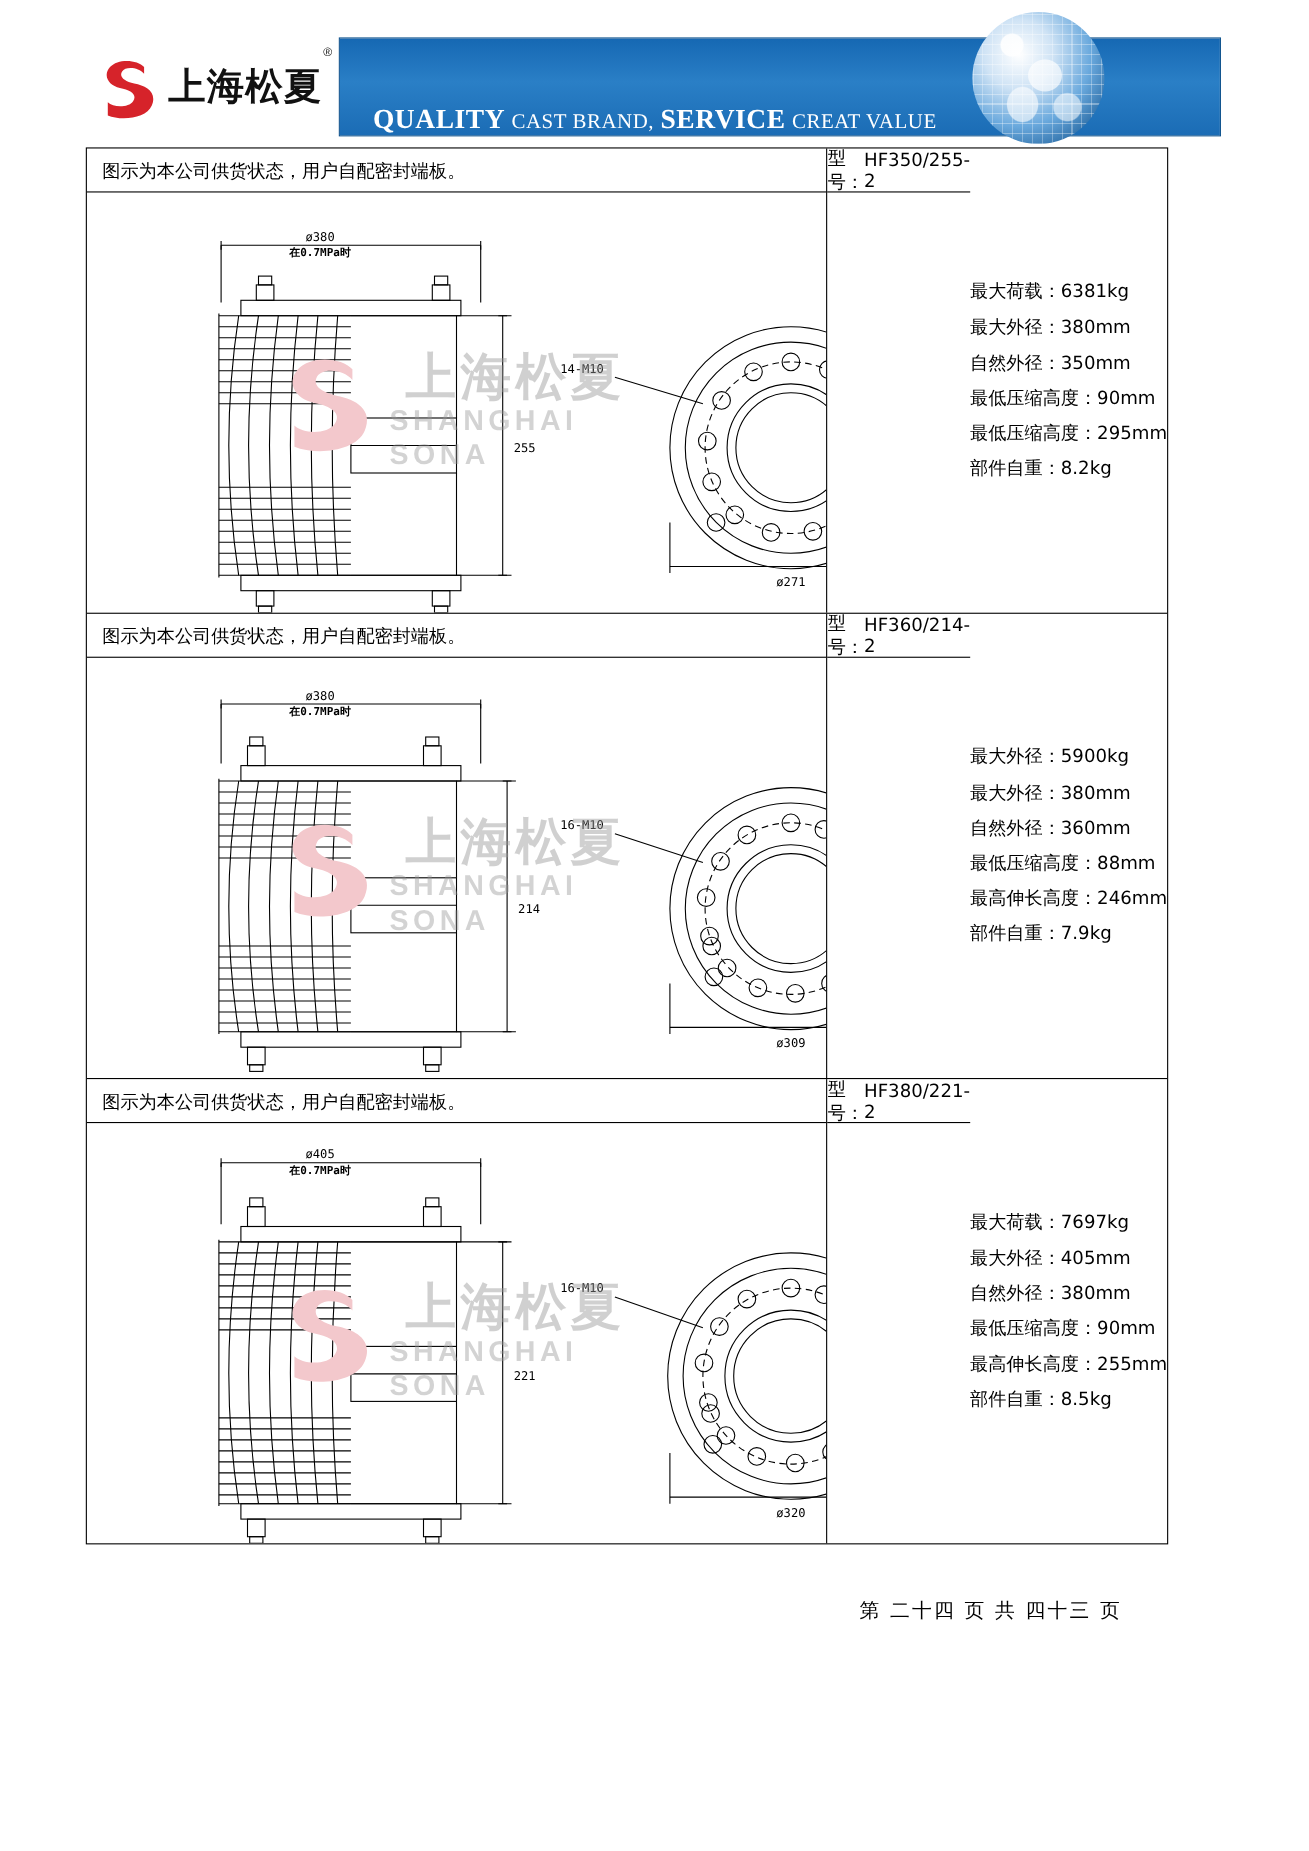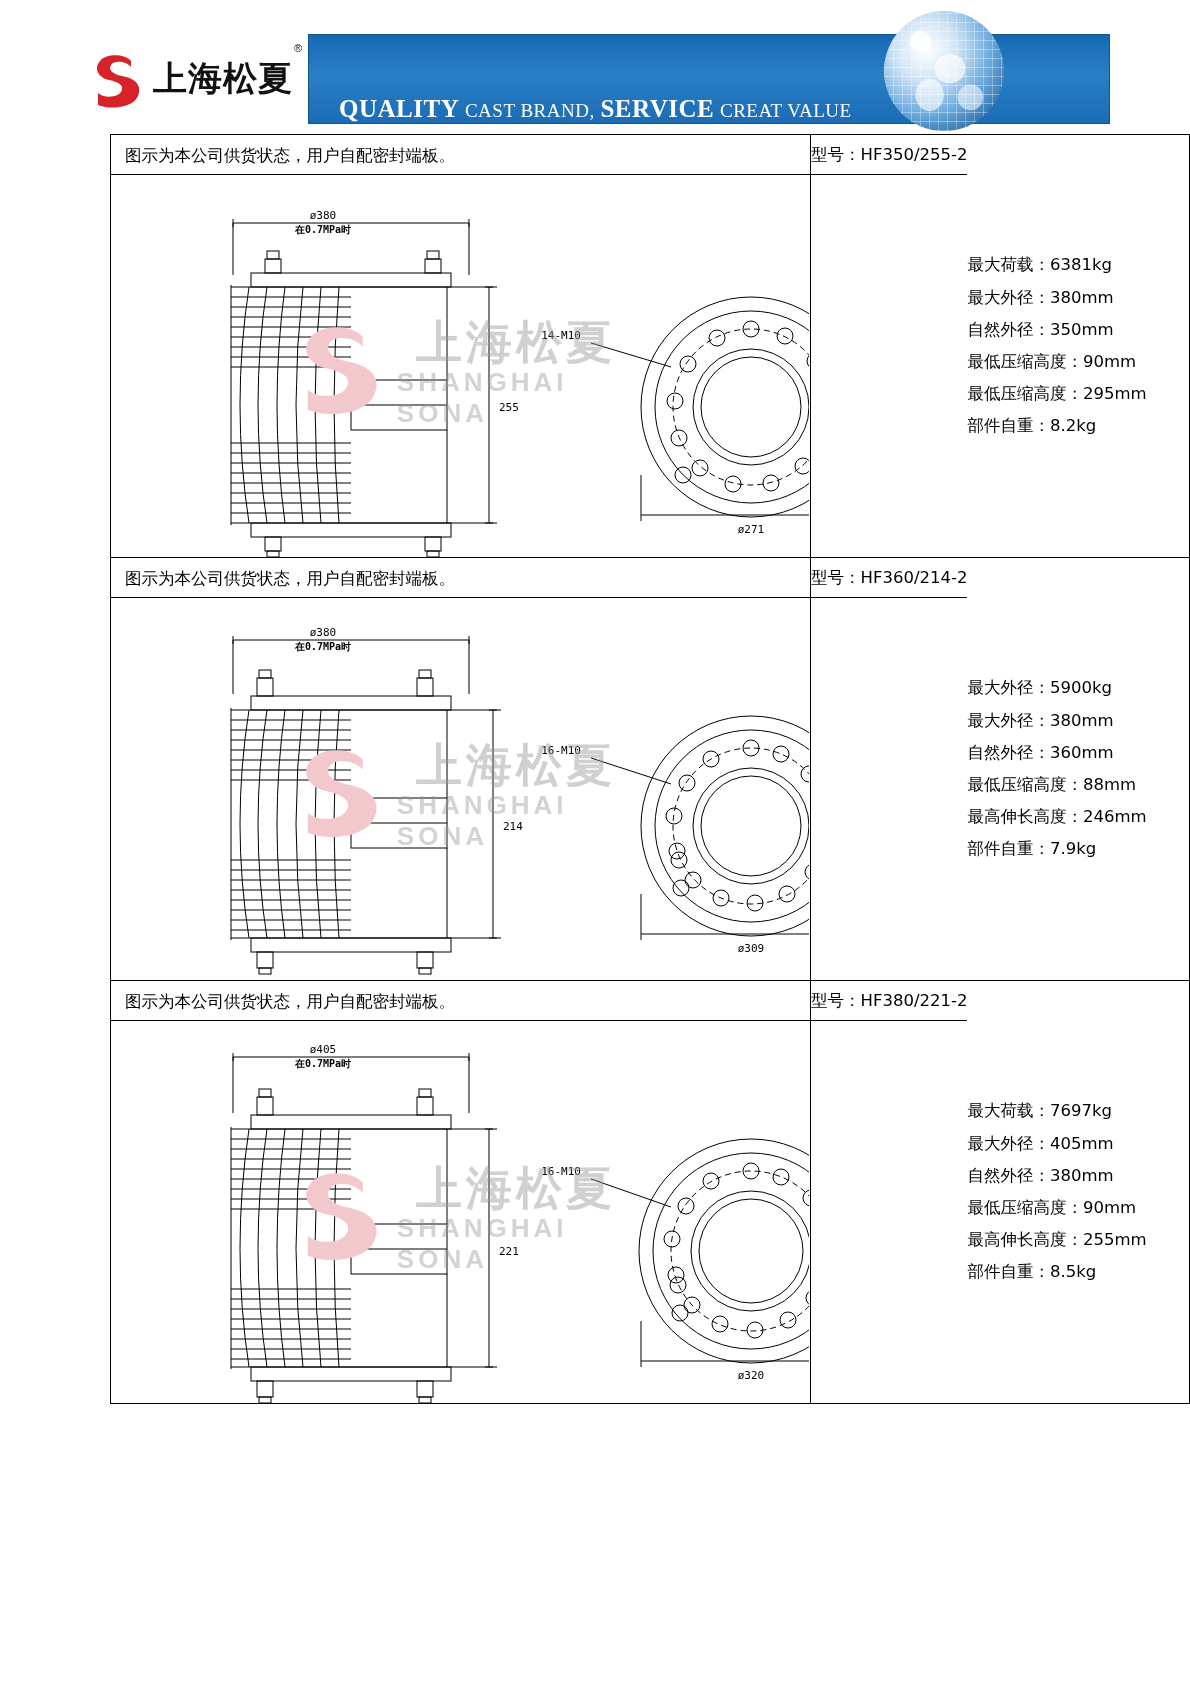--- a/index.html
+++ b/index.html
@@ -110,24 +110,23 @@
       radial-gradient(ellipse at 72% 72%, rgba(255,255,255,0.55) 0 10%, transparent 11%),
       repeating-linear-gradient(0deg, rgba(255,255,255,0.35) 0 1px, transparent 1px 9px),
       repeating-linear-gradient(90deg, rgba(255,255,255,0.3) 0 1px, transparent 1px 9px);
   }
 
   
   .table {
     position: absolute;
     left: 78px;
     top: 134px;
-    width: 1080px;
+    width: 984px;
     border: 1.5px solid #000;
     box-sizing: border-box;
-    margin-left: 32px;
   }
   .row {
     display: flex;
     border-bottom: 1.5px solid #000;
     position: relative;
   }
   .row:last-child { border-bottom: none; }
 
   .left-col {
     width: 700px;
@@ -631,13 +630,14 @@
           <div>自然外径：380mm</div>
           <div>最低压缩高度：90mm</div>
           <div>最高伸长高度：255mm</div>
           <div>部件自重：8.5kg</div>
         </div>
       </div>
     </div>
 
   </div>
 
+  <div class="footer">第 二十四 页 共 四十三 页</div>
 </div>
 
 </body></html>

